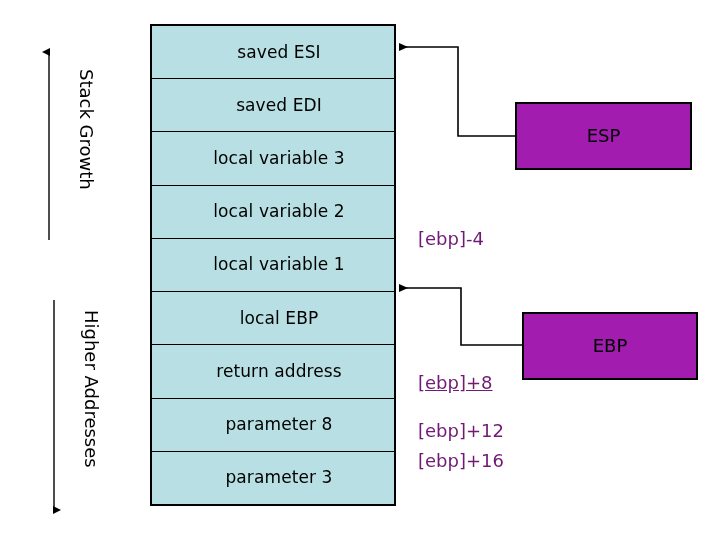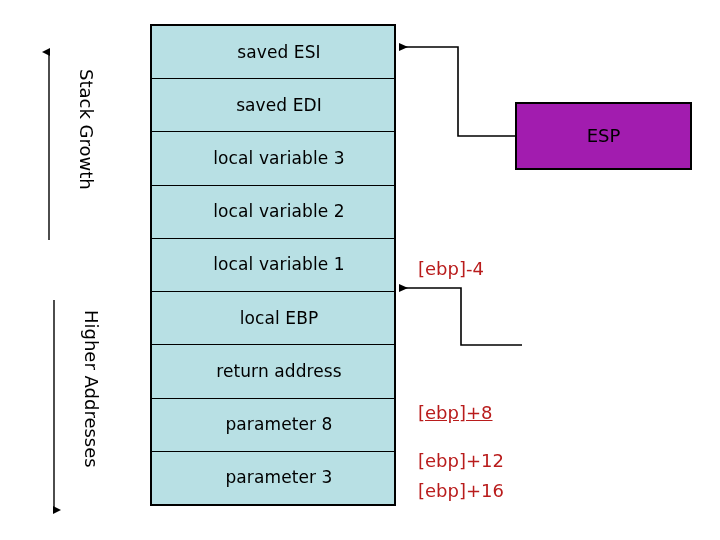--- a/index.html
+++ b/index.html
@@ -58,25 +58,24 @@
     color: #000000;
     font-size: 18px;
     line-height: 1;
   }
   #reg-esp { left: 515px; top: 102px; width: 177px; height: 68px; }
   #reg-ebp { left: 522px; top: 312px; width: 176px; height: 68px; }
 
   
   .offset-label {
     position: absolute;
-    color: #b91c1c;
+    color: #701a75;
     font-size: 18px;
     line-height: 1;
     white-space: nowrap;
-    margin-top: 30px;
   }
   #off-m4  { left: 418px; top: 230px; }
   #off-p8  { left: 418px; top: 374px; text-decoration: underline; }
   #off-p12 { left: 418px; top: 422px; }
   #off-p16 { left: 418px; top: 452px; }
 
   
   #connectors {
     position: absolute;
     left: 0; top: 0;
@@ -158,19 +157,22 @@
   <svg id="connectors">
 
     <path d="M515,136 L458,136 L458,47 L400,47" fill="none" stroke="#000000" stroke-width="1.6" marker-end="url(#arrowLeft)"></path>
 
     <path d="M522,345 L461,345 L461,288 L400,288" fill="none" stroke="#000000" stroke-width="1.6" marker-end="url(#arrowLeft)"></path>
   </svg>
 
   <div class="reg-box" id="reg-esp">
     <span>ESP</span>
   </div>
+  <div class="reg-box" id="reg-ebp">
+    <span>EBP</span>
+  </div>
 
   <span class="offset-label" id="off-m4">[ebp]-4</span>
   <span class="offset-label" id="off-p8">[ebp]+8</span>
   <span class="offset-label" id="off-p12">[ebp]+12</span>
   <span class="offset-label" id="off-p16">[ebp]+16</span>
 
 </div>
 
 </body></html>

